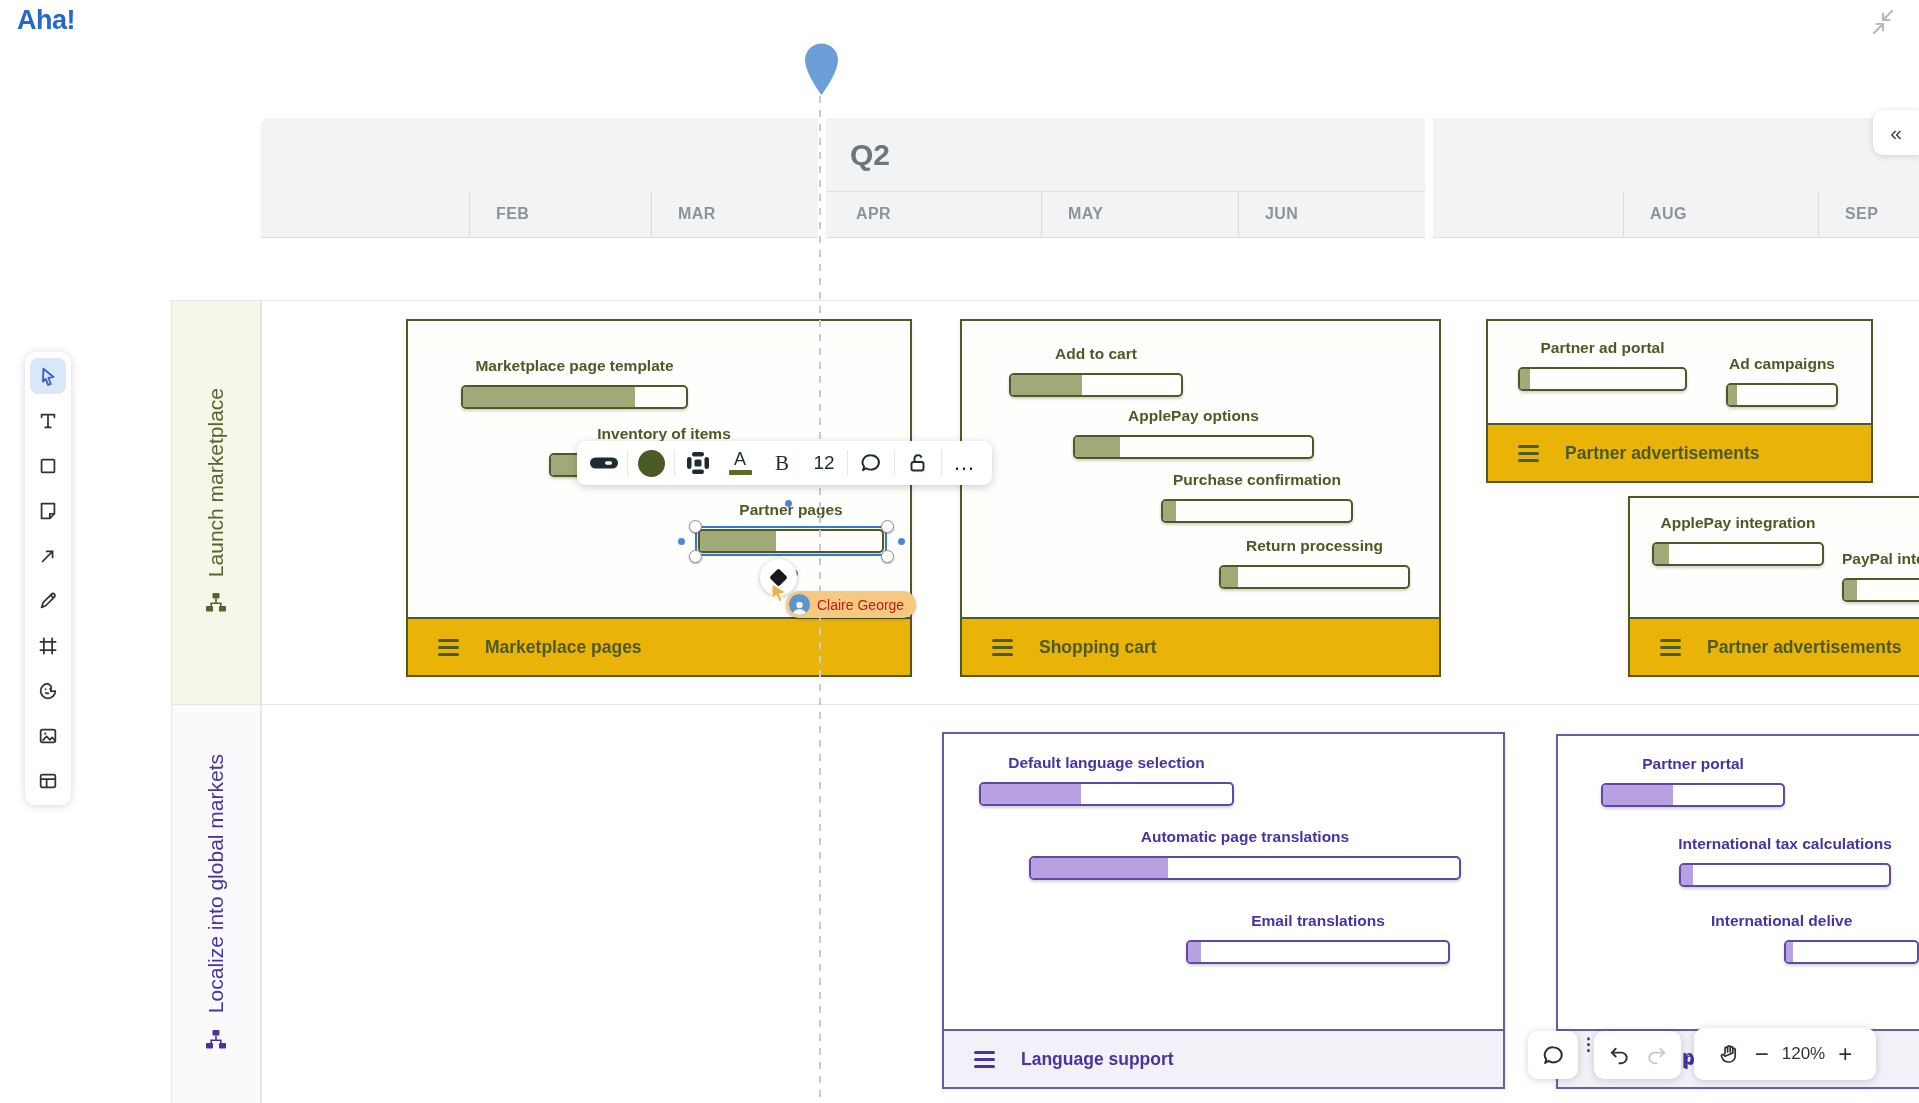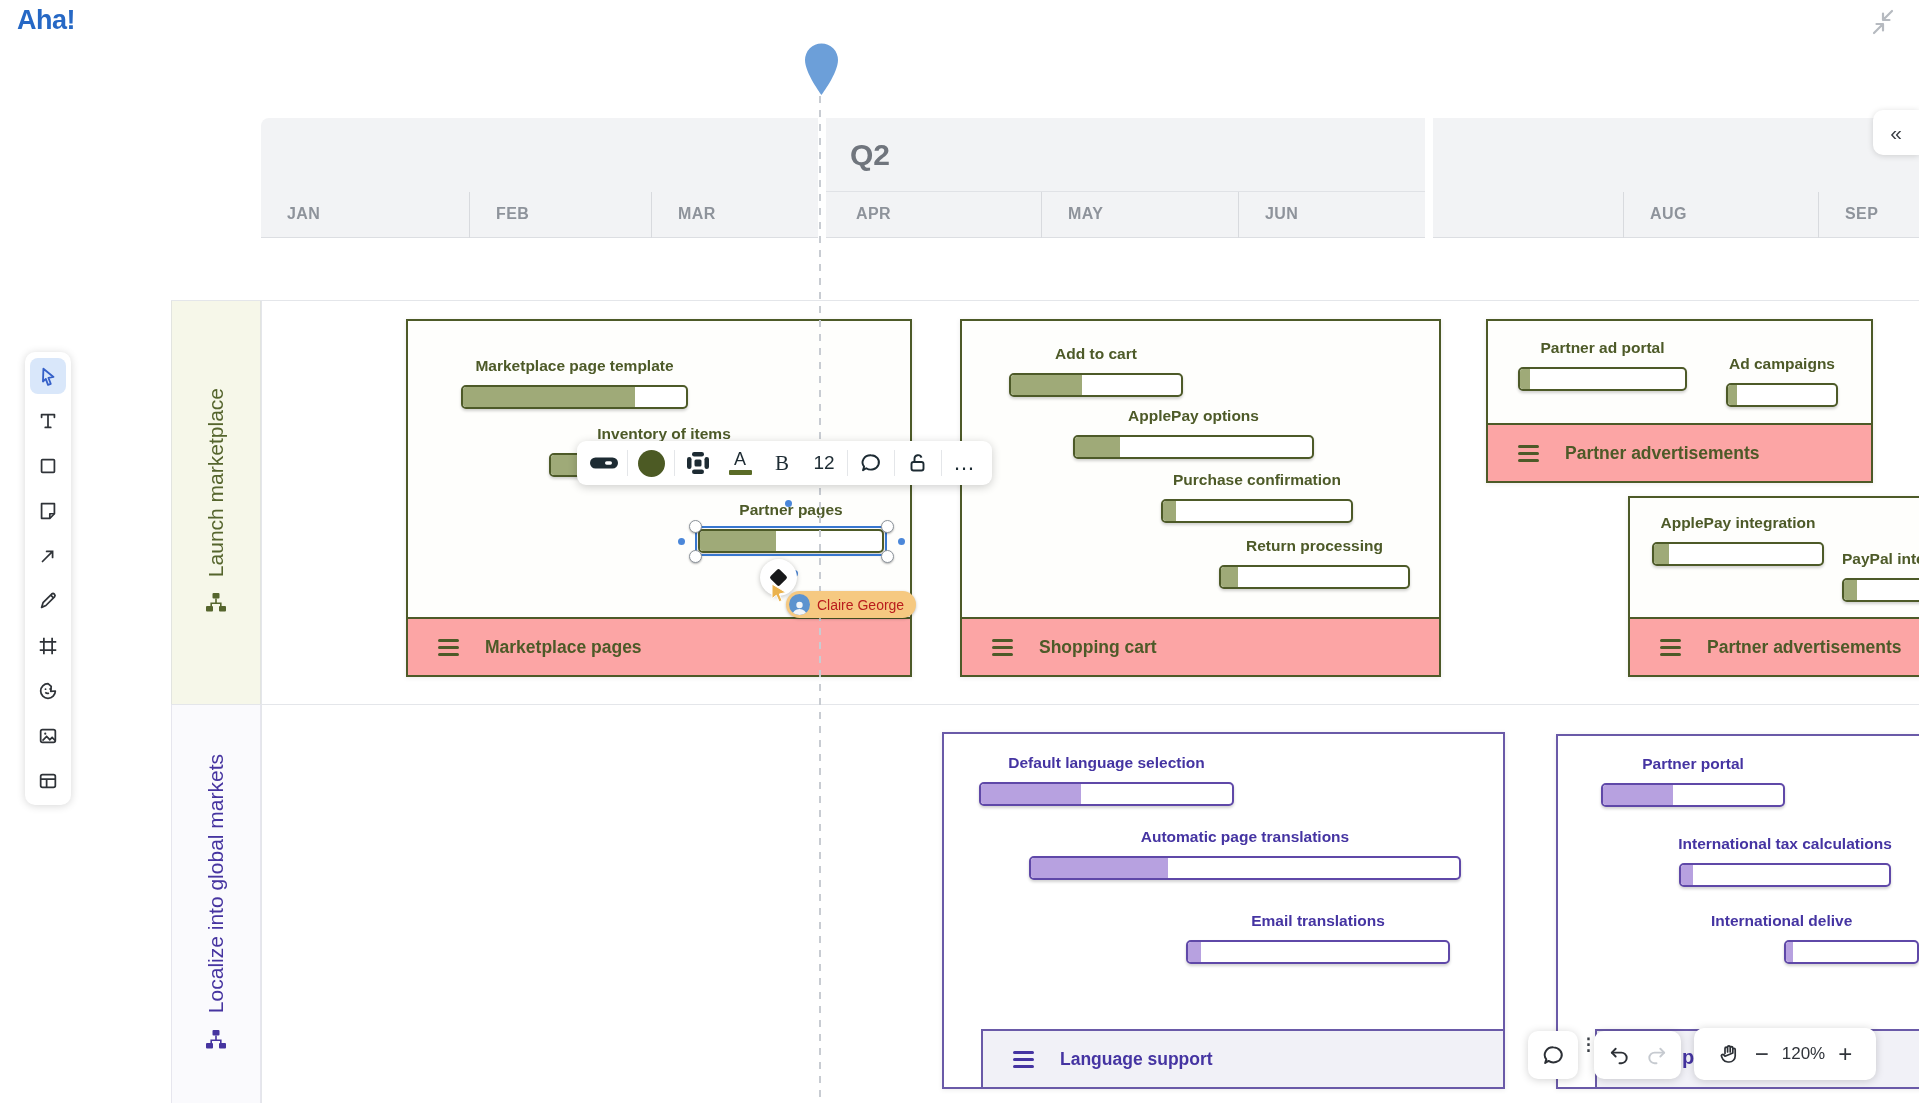--- a/index.html
+++ b/index.html
@@ -41,22 +41,22 @@
   .olive .lane-text { color:#55652d; }
   .purple .lane-text { color:#4634a0; }
   .lane-sep { position:absolute; left:171px; right:0; height:1px; background:#e4e6ea; z-index:4; }
   .lane-vline { position:absolute; left:261px; top:300px; bottom:0; width:1px; background:#e4e6ea; z-index:4; }
   
   .card { position:absolute; z-index:10; background:#fefefc; border:2px solid; box-shadow:0 1px 5px rgba(0,0,0,.08); }
   .card.olive { border-color:#4d5a28; }
   .card.purple { border-color:#6a5aa8; background:#fff; }
   .card-footer { position:absolute; left:-2px; right:-2px; bottom:-2px; height:60px; border:2px solid;
     display:flex; align-items:center; gap:26px; padding-left:30px; }
-  .olive > .card-footer { background:#fca5a5; border-color:#4d5a28; color:#4d5a28; }
-  .purple > .card-footer { background:#f1f1f7; border-color:#6a5aa8; color:#4534a2;margin-left:39px; }
+  .olive > .card-footer { background:#eab308; border-color:#4d5a28; color:#4d5a28; }
+  .purple > .card-footer { background:#f1f1f7; border-color:#6a5aa8; color:#4534a2; }
   .footer-label { font-size:17.5px; font-weight:600; }
   .hamburger span { display:block; width:21px; height:3px; border-radius:2px; margin:4px 0; }
   .olive  .hamburger span { background:#4d5a28; }
   .purple .hamburger span { background:#4534a2; }
   
   .ms-label { position:absolute; z-index:12; font-size:15.5px; font-weight:600; white-space:nowrap; }
   .olive-txt { color:#4d5a28; } .purple-txt { color:#4534a2; }
   .ms-bar { position:absolute; z-index:12; height:24px; background:#fff; border:2px solid; border-radius:5px;
     overflow:hidden; box-shadow:0 2px 3px rgba(0,0,0,.18); }
   .ms-bar.olive-bar { border-color:#4d5a28; }
@@ -125,23 +125,20 @@
 
 <span class="today-pin">
   <svg width="35" height="54" viewBox="0 0 35 54">
     <path d="M17.5 53 C17.5 53 1 31 1 18 A16.5 16.5 0 1 1 34 18 C34 31 17.5 53 17.5 53 Z" fill="#6c9fd9"></path>
   </svg>
 </span>
 <div class="today-line"></div>
 
 <div id="timeline-header">
     <div class="q-panel first" style="left: 0px; width: 557px;">
-      <div class="m-cell" style="left: 0px; width: 208px;">
-        <span class="m-label">JAN</span>
-      </div>
       <div class="m-cell div" style="left: 208px; width: 182px;">
         <span class="m-label">FEB</span>
       </div>
       <div class="m-cell div" style="left: 390px; width: 167px;">
         <span class="m-label">MAR</span>
       </div>
     </div>
     <div class="q-panel" style="left: 565px; width: 599px;">
       <div class="q-cell">
         <span class="q-label">Q2</span>

